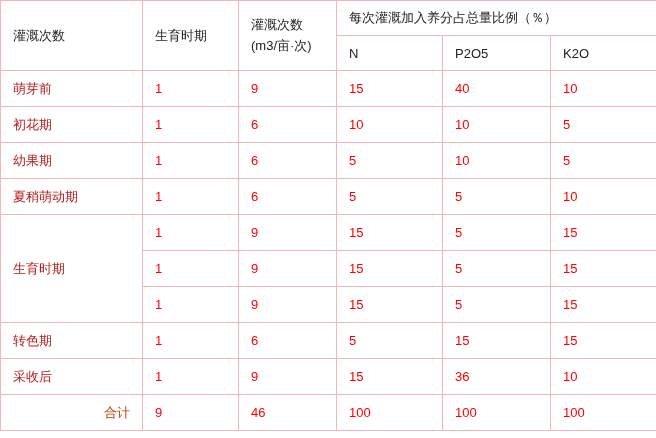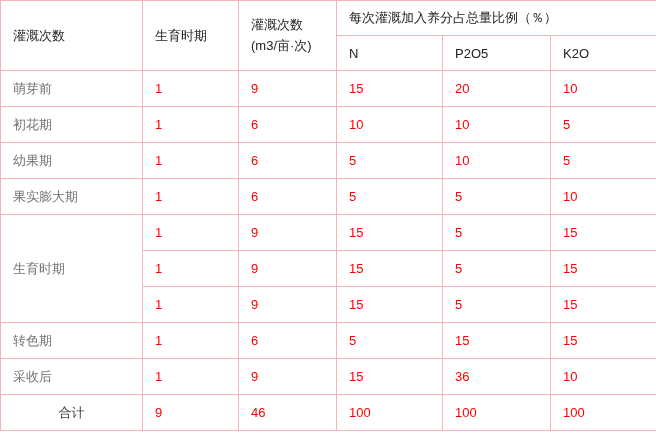--- a/index.html
+++ b/index.html
@@ -46,42 +46,42 @@
     font-size: 13.5px;
     text-align: left;
     height: 35px;
   }
   .hdr-top td { height: 35px; }
   .hdr-sub td { height: 35px; }
   .group-head {
     text-align: center;
   }
   .stage-cell {
-    color: #737373;
+    color: #b91c1c;
     font-weight: bold;
     font-size: 13.5px;
     text-align: left;
     height: 36px;
     margin-left: 40px;
   }
   .num {
     color: #ff0000;
     font-weight: bold;
     font-size: 13px;
     text-align: left;
     height: 36px;
   }
   .total-row td {
     height: 36px;
   }
   .total-label {
-    color: #404040;
+    color: #c2410c;
     font-weight: bold;
     font-size: 13.5px;
-    text-align: center;
+    text-align: right;
   }
   .two-line {
     line-height: 1.55;
   }
 </style>
 </head>
 <body>
 
 <div class="sheet">
   <table class="irrigation">
@@ -107,21 +107,21 @@
         <td>N</td>
         <td>P2O5</td>
         <td>K2O</td>
       </tr>
 
       <tr>
         <td class="stage-cell">萌芽前</td>
         <td class="num">1</td>
         <td class="num">9</td>
         <td class="num">15</td>
-        <td class="num">20</td>
+        <td class="num">40</td>
         <td class="num">10</td>
       </tr>
 
       <tr>
         <td class="stage-cell">初花期</td>
         <td class="num">1</td>
         <td class="num">6</td>
         <td class="num">10</td>
         <td class="num">10</td>
         <td class="num">5</td>
@@ -130,21 +130,21 @@
       <tr>
         <td class="stage-cell">幼果期</td>
         <td class="num">1</td>
         <td class="num">6</td>
         <td class="num">5</td>
         <td class="num">10</td>
         <td class="num">5</td>
       </tr>
 
       <tr>
-        <td class="stage-cell">果实膨大期</td>
+        <td class="stage-cell">夏稍萌动期</td>
         <td class="num">1</td>
         <td class="num">6</td>
         <td class="num">5</td>
         <td class="num">5</td>
         <td class="num">10</td>
       </tr>
 
       <tr>
         <td class="stage-cell" rowspan="3">生育时期</td>
         <td class="num">1</td>

